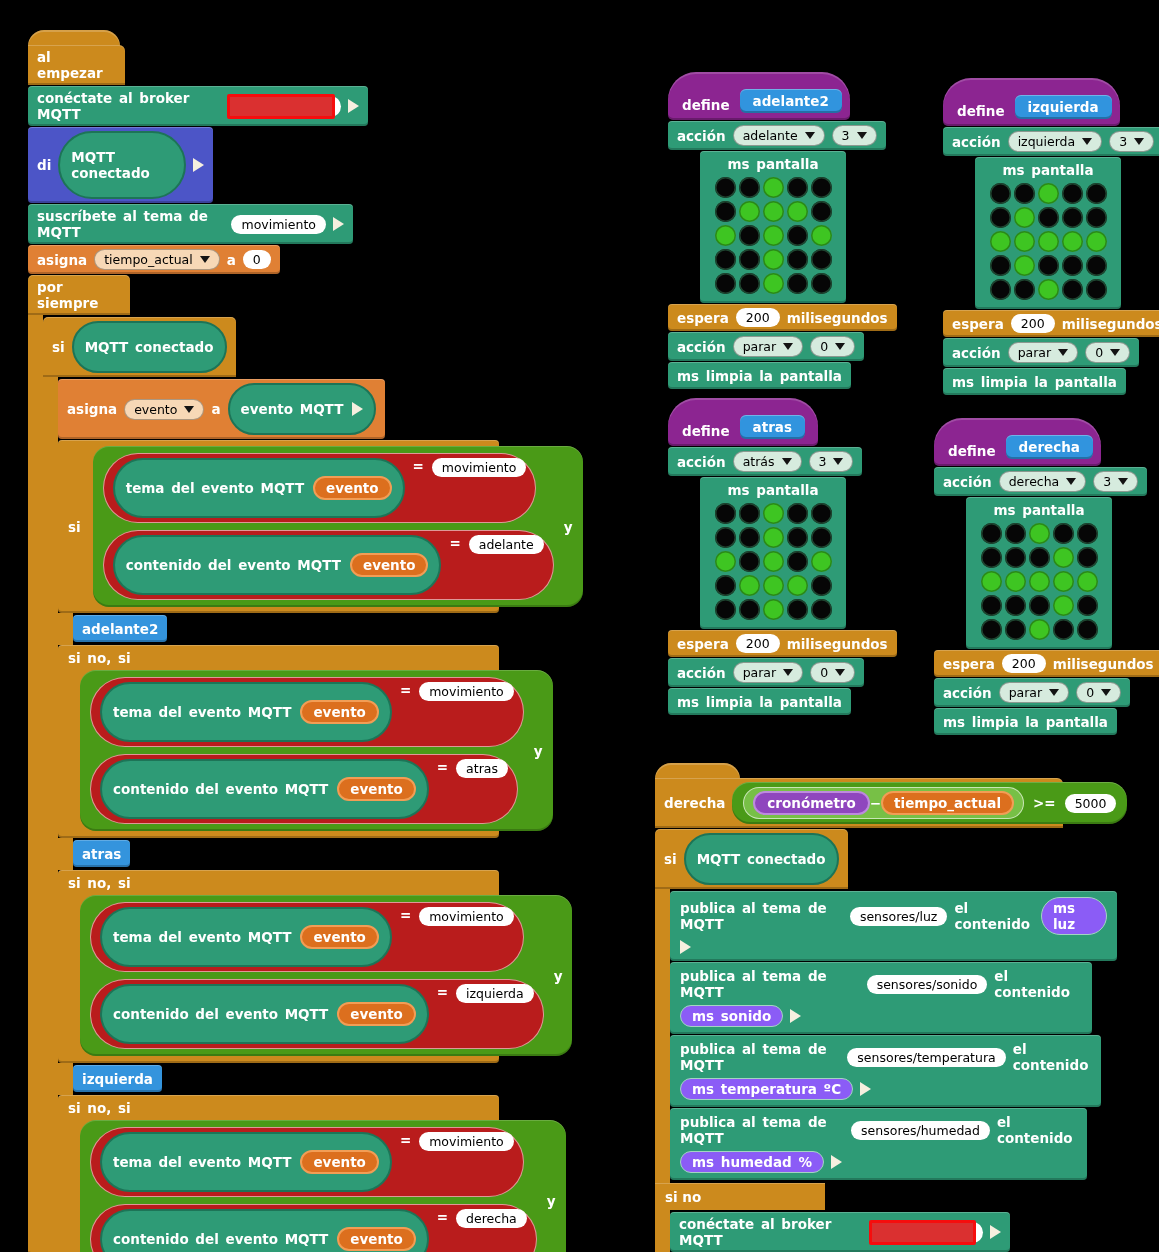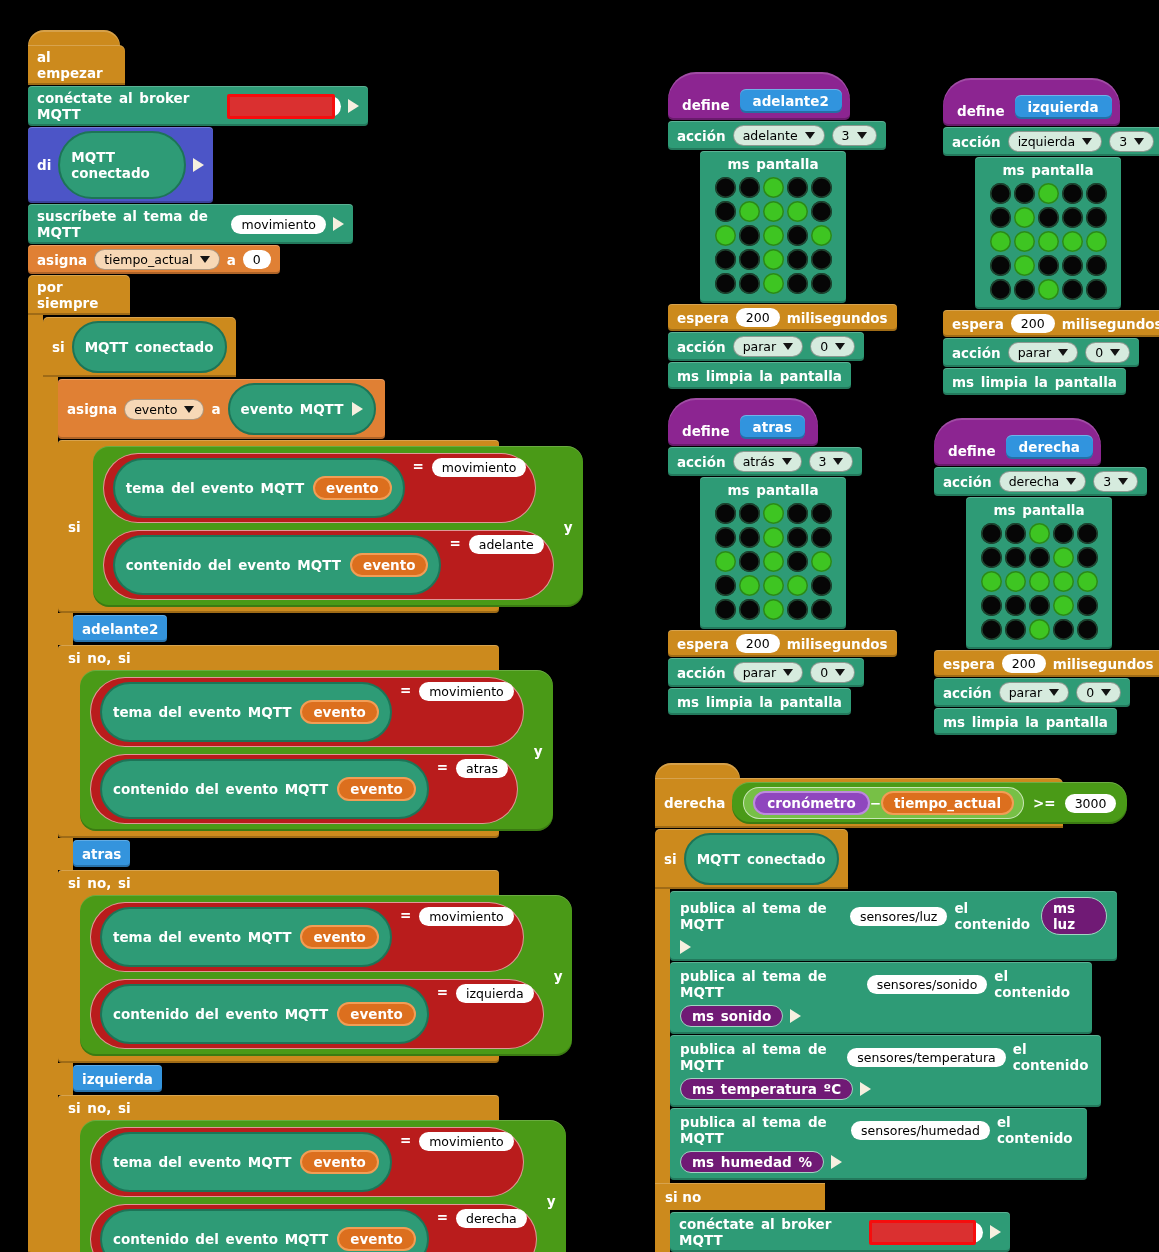--- a/index.html
+++ b/index.html
@@ -50,21 +50,21 @@
   .opsub{background:#77c046;border:1.5px solid rgba(255,255,255,.6);border-radius:999px;padding:3px 9px;
          display:flex;align-items:center;}
   
   .ovw{background:#fff;color:#000;font-weight:400;font-size:12.5px;border-radius:999px;padding:2px 10px;word-spacing:1px;}
   .ovmint{background:#d6ebde;color:#000;font-weight:400;font-size:12.5px;border-radius:999px;padding:2px 9px;
           display:flex;align-items:center;gap:7px;border:1px solid rgba(0,0,0,.35);}
   .ovpeach{background:#f7d8b6;color:#000;font-weight:400;font-size:12.5px;border-radius:999px;padding:2px 9px;
            display:flex;align-items:center;gap:7px;border:1px solid rgba(0,0,0,.3);}
   .ovtr{background:#2e9b76;border:2px solid #1d7457;color:#fff;font-weight:700;border-radius:999px;
         padding:16px 11px;display:flex;align-items:center;gap:9px;}
-  .ovtl{background:#701a75;border:1.5px solid #a3d4c2;color:#fff;font-weight:700;border-radius:999px;padding:2px 11px;
+  .ovtl{background:#8b5cf6;border:1.5px solid #a3d4c2;color:#fff;font-weight:700;border-radius:999px;padding:2px 11px;
         display:flex;align-items:flex-end;gap:8px;}
   .ovor{background:#dc6f1e;border:2px solid #f29d55;color:#fff;font-weight:700;border-radius:999px;padding:2px 11px;}
   .ovpu{background:#8f46be;border:2px solid #bd8ade;color:#fff;font-weight:700;border-radius:999px;padding:2px 12px;}
   
   .redwrap{position:relative;background:#fff;border-radius:999px;height:21px;padding:0;display:inline-block;}
   .red{position:absolute;top:-2px;bottom:-2px;background:#da3030;border:3px solid #f60d0d;border-radius:2px;}
   
   .arr{width:0;height:0;border-top:7px solid transparent;border-bottom:7px solid transparent;
        border-left:11px solid #f6efdf;display:inline-block;}
   .arl{width:0;height:0;border-top:7px solid transparent;border-bottom:7px solid transparent;
@@ -583,21 +583,21 @@
     <div class="dome gold" style="width:85px"></div>
     <div class="b gold hatrow" style="width:408px;min-height:44px">
       <span>derecha</span>
       <span class="opgte">
         <span class="opsub">
           <span class="ovpu">cronómetro</span>
           <span>−</span>
           <span class="ovor">tiempo_actual</span>
         </span>
         <span>&gt;=</span>
-        <span class="ovw">3000</span>
+        <span class="ovw">5000</span>
       </span>
     </div>
 
     <div class="cw">
       <div class="b gold chead">
         <span>si</span>
         <span class="ovtr">
             <span>MQTT conectado</span>
           </span>
       </div>

